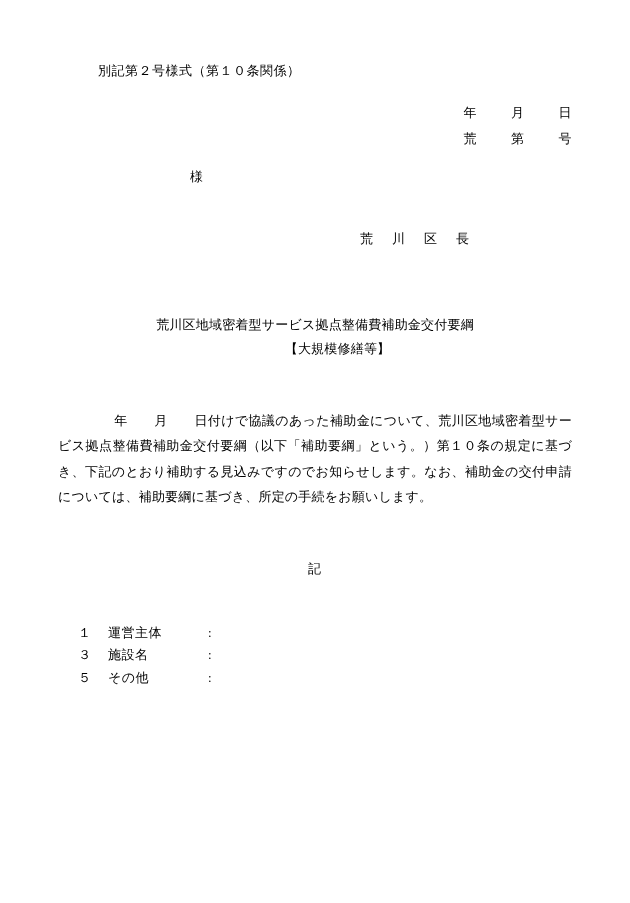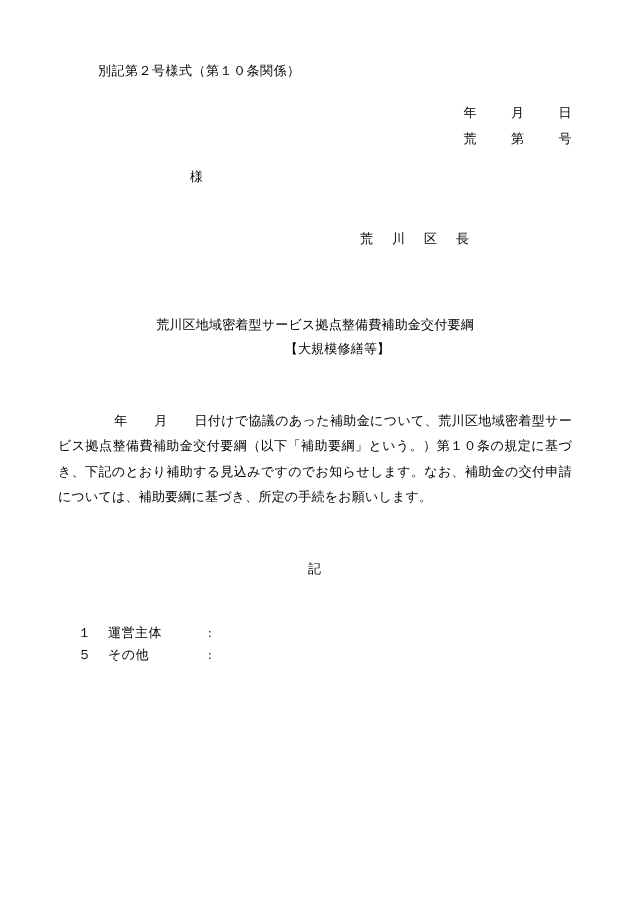--- a/index.html
+++ b/index.html
@@ -156,17 +156,20 @@
 
   <div class="body-text"><span class="body-indent"></span><span>年　　月　　日付けで協議のあった補助金について、荒川区地域密着型サービス拠点整備費補助金交付要綱（以下「補助要綱」という。）第１０条の規定に基づき、下記のとおり補助する見込みですのでお知らせします。なお、補助金の交付申請については、補助要綱に基づき、所定の手続をお願いします。</span></div>
 
   <div class="ki">記</div>
 
   <div class="items">
     <span class="item-row">
       <span class="item-no">１</span><span class="item-label">運営主体</span><span class="item-colon">:</span><span class="item-value"></span>
     </span>
     <span class="item-row">
+      <span class="item-no">３</span><span class="item-label">施設名</span><span class="item-colon">:</span><span class="item-value"></span>
+    </span>
+    <span class="item-row">
       <span class="item-no">５</span><span class="item-label">その他</span><span class="item-colon">:</span><span class="item-value"></span>
     </span>
   </div>
 
 </div>
 
 </body></html>

